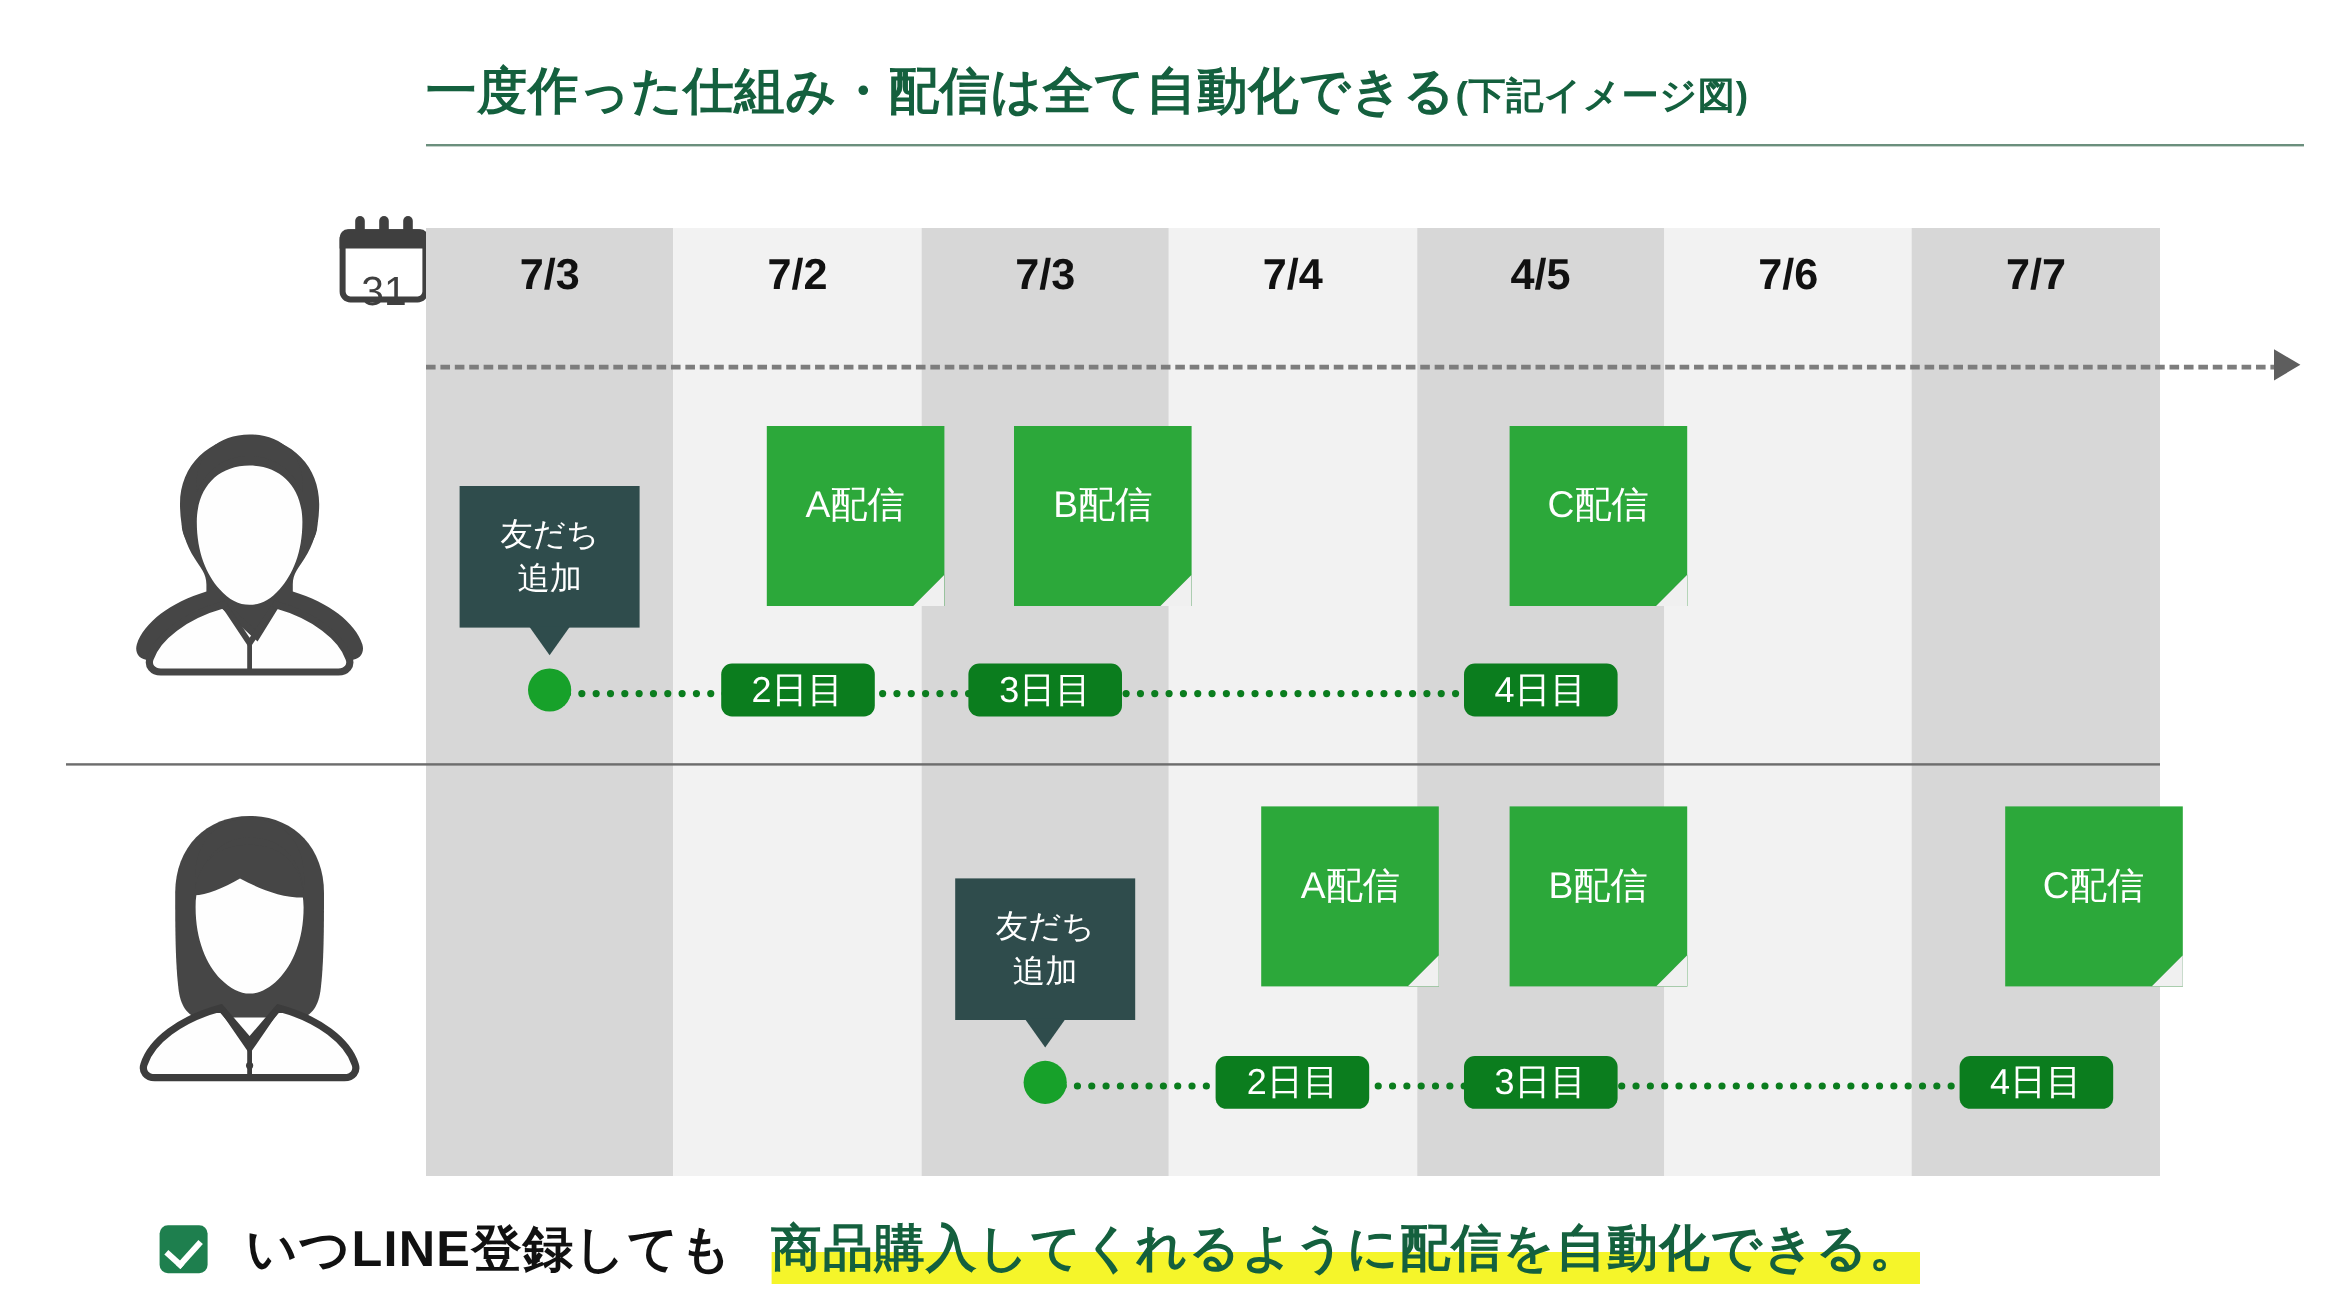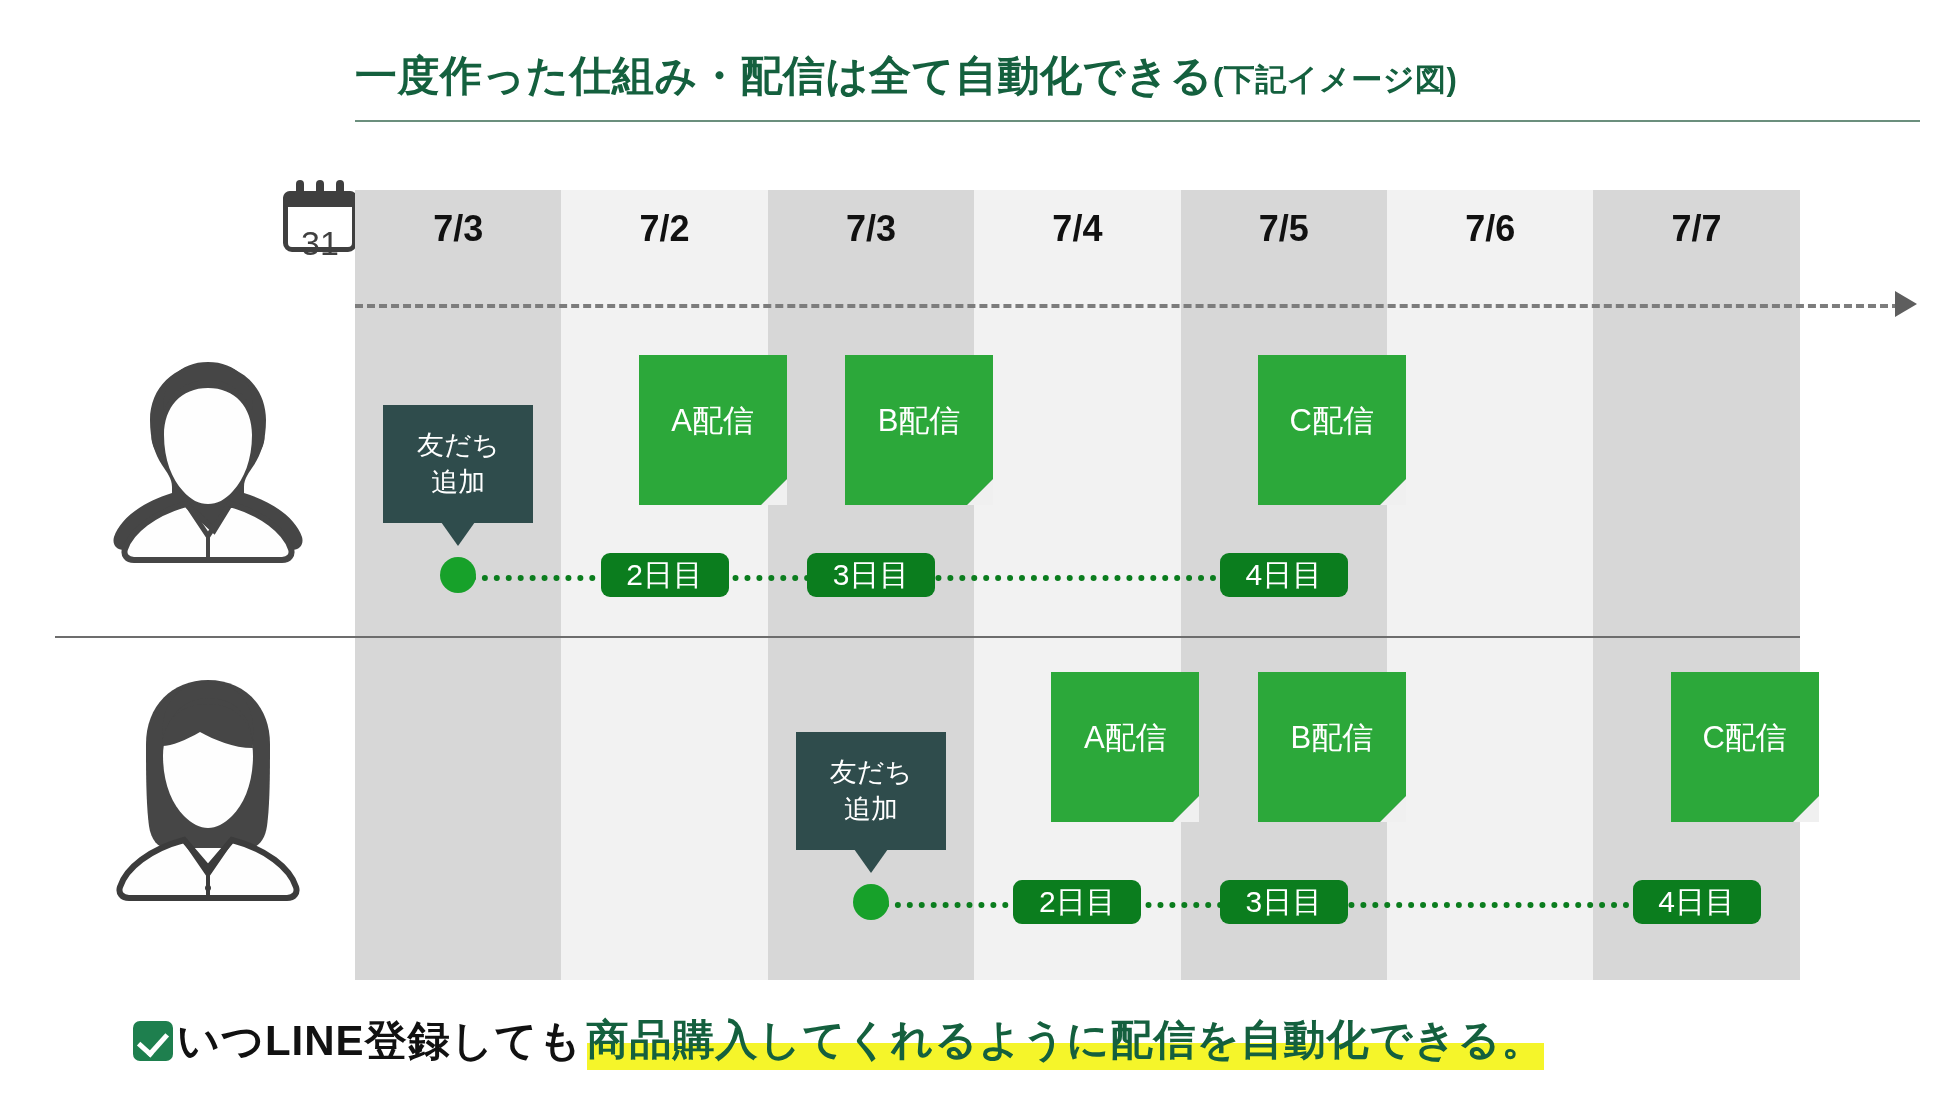--- a/index.html
+++ b/index.html
@@ -146,21 +146,21 @@
     position: absolute; height: 44px; min-width: 128px;
     background: #0B7D1E; color: #fff; border-radius: 9px;
     font-size: 30px; font-weight: 500;
     display: flex; align-items: center; justify-content: center;
     padding: 4px 12px;
   }
 
   
   .caption {
     position: absolute; left: 133px; top: 1012px;
-    display: flex; align-items: center; gap: 4px;
+    display: flex; align-items: center; gap: 32px;
     white-space: nowrap;
   }
   .chk {
     width: 40px; height: 40px; border-radius: 7px;
     background: #1E7F4E; position: relative; flex: 0 0 auto;
   }
   .chk::after {
     content: ""; position: absolute;
     left: 11px; top: 6px; width: 13px; height: 23px;
     border: solid #ffffff; border-width: 0 5px 5px 0;
@@ -203,21 +203,21 @@
       <div class="col light" style="left: 206.4px;">
         <div class="col-label">7/2</div>
       </div>
       <div class="col dark" style="left: 412.8px;">
         <div class="col-label">7/3</div>
       </div>
       <div class="col light" style="left: 619.2px;">
         <div class="col-label">7/4</div>
       </div>
       <div class="col dark" style="left: 825.6px;">
-        <div class="col-label">7/5</div>
+        <div class="col-label">4/5</div>
       </div>
       <div class="col light" style="left: 1032px;">
         <div class="col-label">7/6</div>
       </div>
       <div class="col dark" style="left: 1238.4px;">
         <div class="col-label">7/7</div>
       </div>
     </div>
 
   <div class="tl-line"></div>

